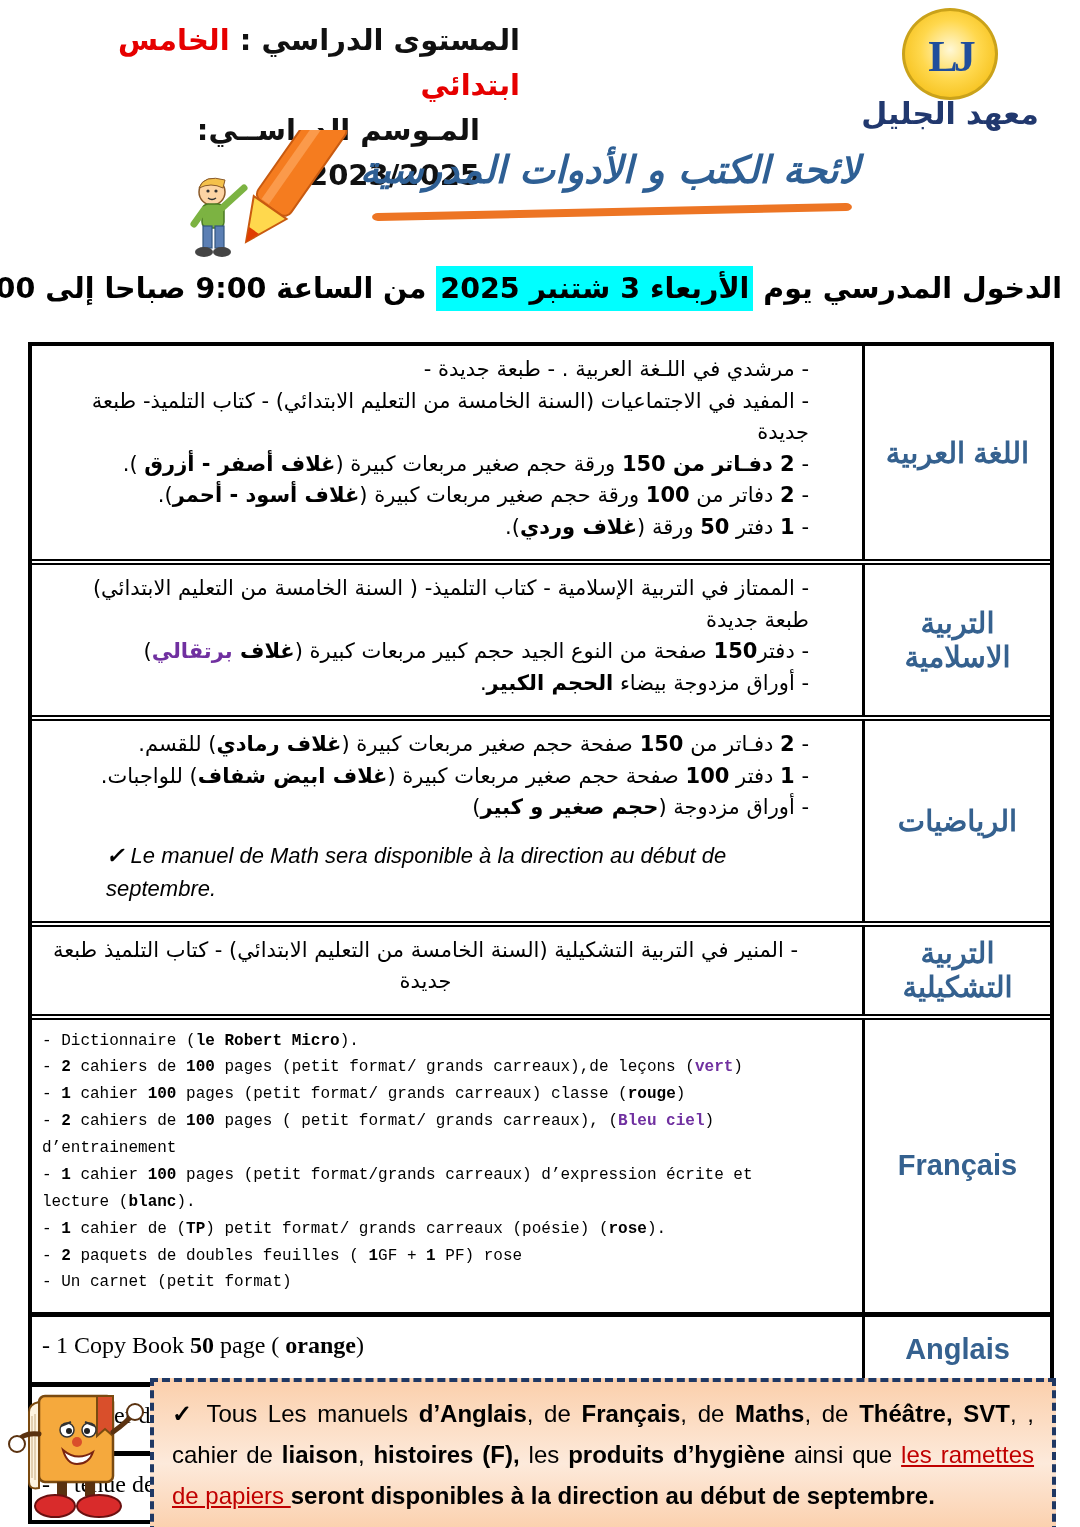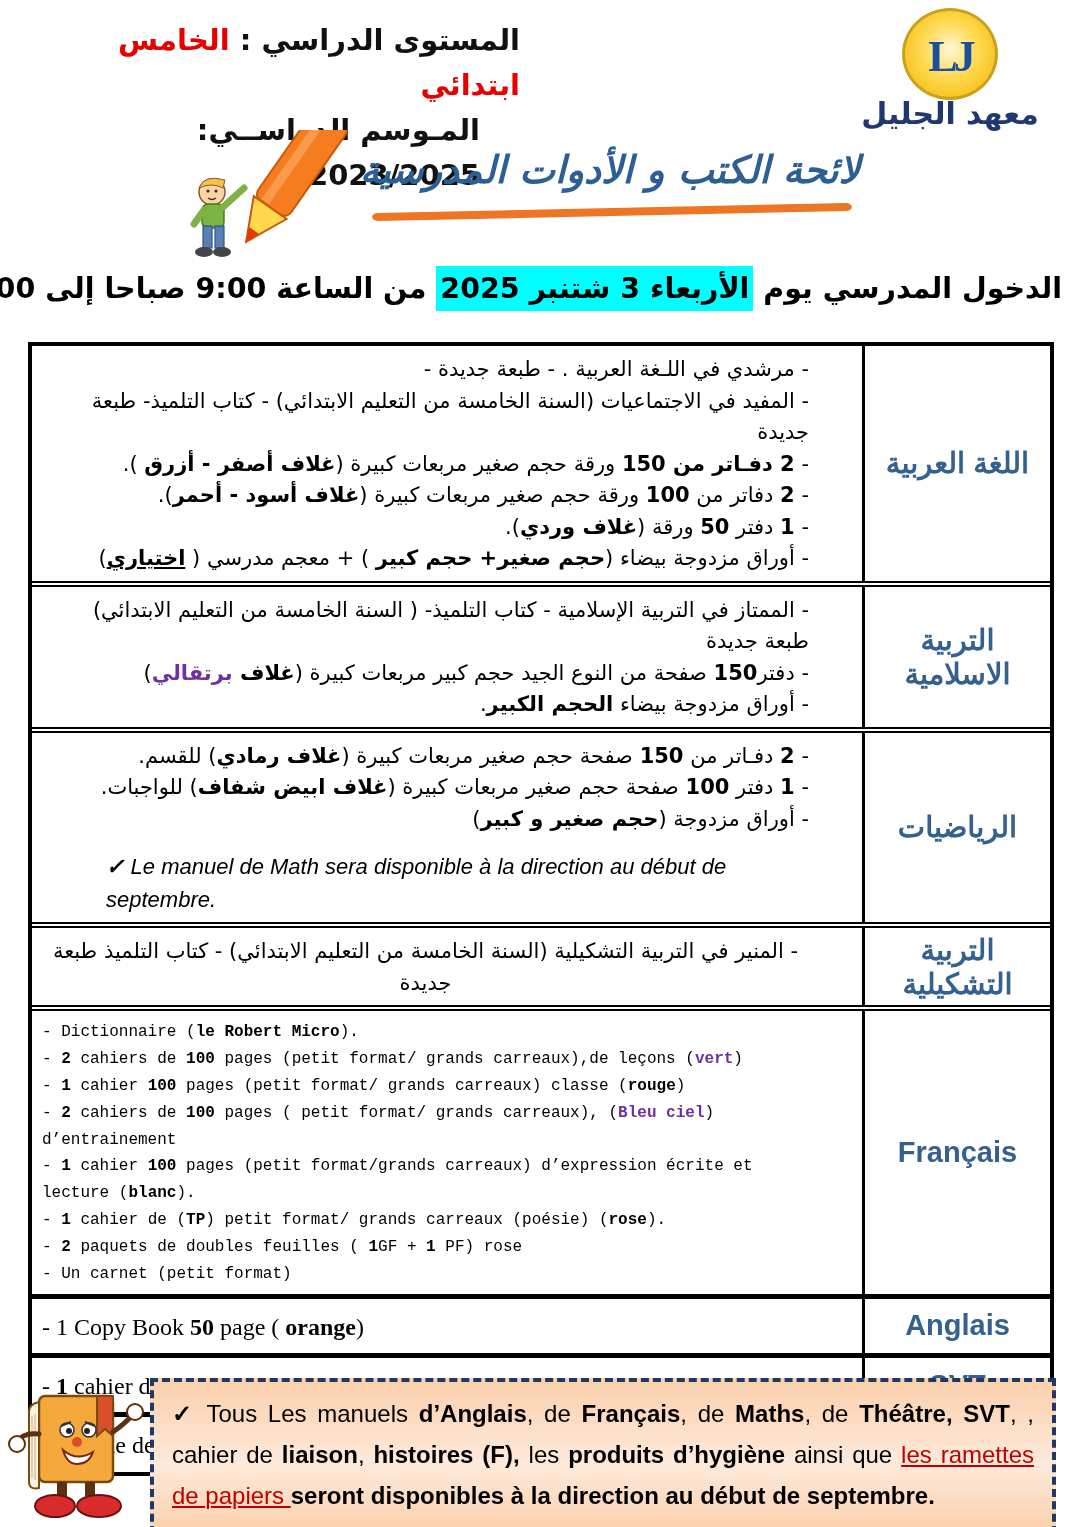--- a/index.html
+++ b/index.html
@@ -32,21 +32,21 @@
   
   .entry{position:absolute; top:272px; right:18px; left:10px; direction:rtl; text-align:right;
          font-weight:700; font-size:28.5px; color:#000; white-space:nowrap;}
   .entry mark{background:#00ffff; padding:6px 4px;}
 
   
   .stable{position:absolute; top:342px; left:28px; width:1026px; border:4px solid #000; background:#fff;}
   .trow{display:flex;}
   .trow + .trow{border-top:6px double #000;}
   .trow:nth-child(n+6){border-top:5px solid #000;}
-  .cell-content{flex:1; padding:8px 14px 6px 10px; display:flex; flex-direction:column; justify-content:center;}
+  .cell-content{flex:1; padding:8px 14px 16px 10px; display:flex; flex-direction:column; justify-content:center;}
   .cell-subject{width:188px; border-left:3px solid #000; display:flex; align-items:center; justify-content:center;
                 font-weight:800; color:var(--subject-blue); text-align:center; font-size:29px; padding:4px;
                 font-family:"Liberation Sans", sans-serif;margin-left:39px;}
   .trow:nth-child(1) .cell-content{min-height:168px;}
   .trow:nth-child(2) .cell-content{min-height:96px;}
   .trow:nth-child(3) .cell-content{min-height:140px;}
   .trow:nth-child(4) .cell-content{min-height:50px;}
   .trow:nth-child(5) .cell-content{min-height:228px;}
   .trow:nth-child(6) .cell-content{min-height:44px;}
   .trow:nth-child(7) .cell-content{min-height:50px;}
@@ -120,21 +120,20 @@
   </div>
 
   <div class="stable" id="subject-table">
       <div class="trow rtl-row">
         <div class="cell-content">
           <div class="item"><span>- مرشدي في اللـغة العربية .  - طبعة جديدة -</span></div>
           <div class="item"><span>- المفيد في الاجتماعيات (السنة الخامسة من التعليم الابتدائي)  - كتاب التلميذ-   طبعة جديدة</span></div>
           <div class="item"><span>-  </span><span class="b">2</span><span class="b"> دفـاتر من </span><span class="b">150</span><span>  ورقة حجم صغير مربعات كبيرة (</span><span class="b">غلاف أصفر - أزرق</span><span> ).</span></div>
           <div class="item"><span>-  </span><span class="b">2</span><span> دفاتر من </span><span class="b">100</span><span> ورقة حجم صغير مربعات كبيرة (</span><span class="b">غلاف أسود - أحمر</span><span>).</span></div>
           <div class="item"><span>-  </span><span class="b">1</span><span> دفتر </span><span class="b">50</span><span> ورقة (</span><span class="b">غلاف وردي</span><span>).</span></div>
-          <div class="item"><span>- أوراق مزدوجة بيضاء (</span><span class="b">حجم صغير+ حجم كبير</span><span> ) + معجم مدرسي ( </span><span class="b u">اختياري</span><span>)</span></div>
         </div>
         <div class="cell-subject">اللغة العربية</div>
       </div>
       <div class="trow rtl-row">
         <div class="cell-content">
           <div class="item"><span>- الممتاز في التربية الإسلامية - كتاب التلميذ- ( السنة الخامسة من التعليم الابتدائي)  طبعة جديدة</span></div>
           <div class="item"><span>- دفتر</span><span class="b">150</span><span> صفحة من النوع الجيد حجم كبير مربعات كبيرة (</span><span class="b">غلاف </span><span class="b purple">برتقالي</span><span>)</span></div>
           <div class="item"><span>- أوراق مزدوجة بيضاء </span><span class="b">الحجم الكبير</span><span>.</span></div>
         </div>
         <div class="cell-subject">التربية الاسلامية</div>

